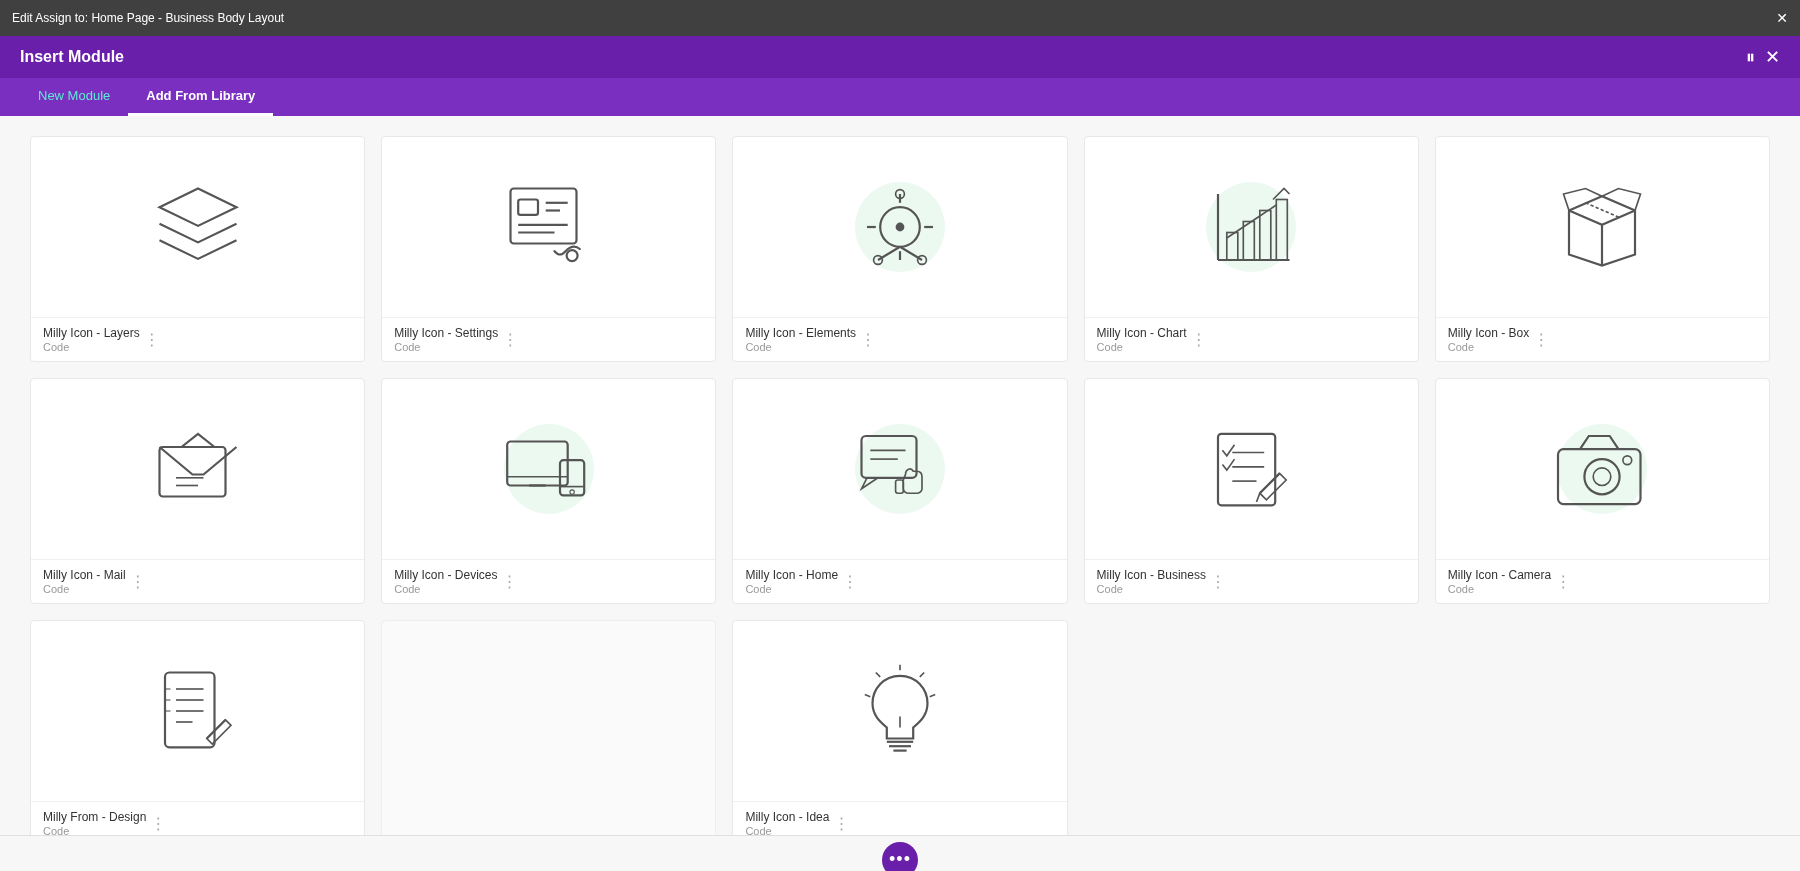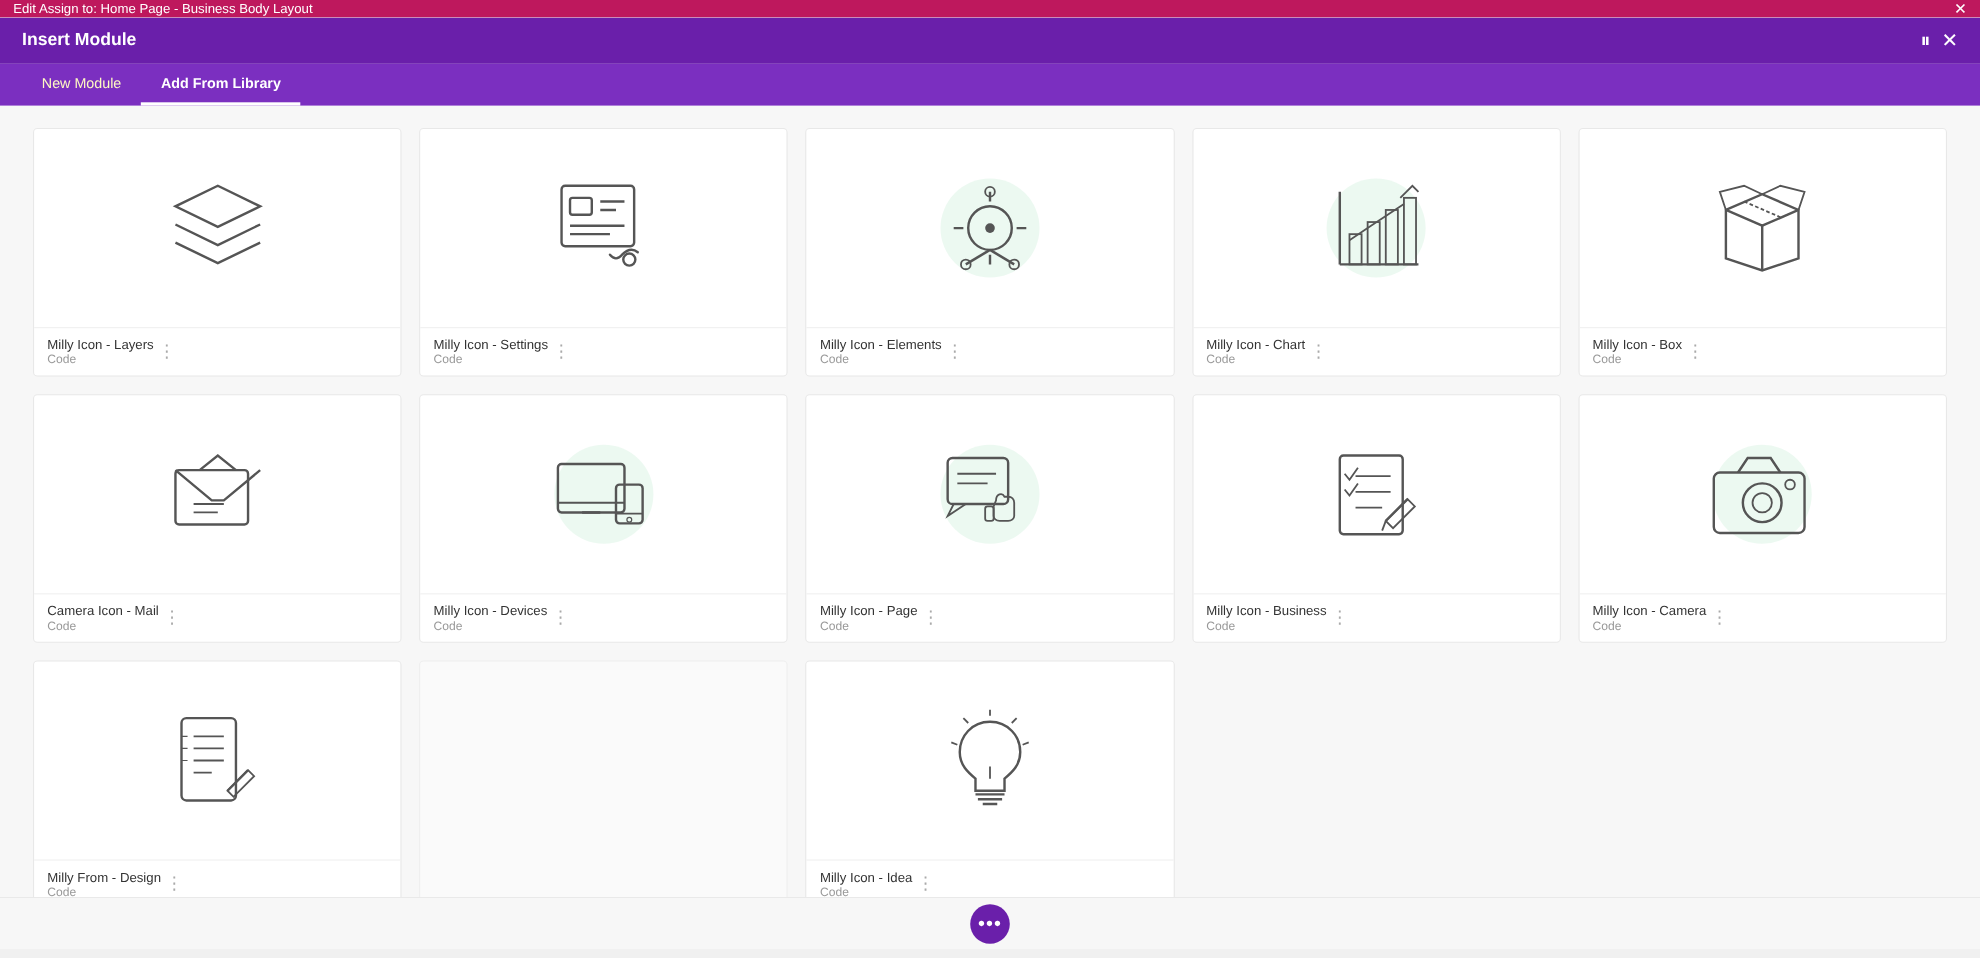--- a/index.html
+++ b/index.html
@@ -1,26 +1,26 @@
 <!DOCTYPE html>
 <html><head>
   <meta charset="utf-8">
   <style>
     * { box-sizing: border-box; margin: 0; padding: 0; }
     body { font-family: -apple-system, BlinkMacSystemFont, 'Segoe UI', sans-serif; background: #f0f0f0; }
 
     .title-bar {
-      background: #be185d;
+      background: #404040;
       color: #fff;
       font-size: 12px;
       padding: 6px 12px;
       display: flex;
       align-items: center;
       justify-content: space-between;
-      height: 16px;
+      height: 36px;
     }
     .title-bar-close {
       cursor: pointer;
       font-size: 14px;
       color: #fff;
     }
 
     .modal {
       background: #fff;
       width: 1800px;
@@ -58,21 +58,21 @@
     }
 
     .tab-bar {
       background: #7b2fc0;
       display: flex;
       padding: 0 20px;
     }
     .tab {
       padding: 10px 18px;
       font-size: 13px;
-      color: #fef9c3;
+      color: #5eead4;
       cursor: pointer;
       border-bottom: 3px solid transparent;
     }
     .tab.active {
       color: #fff;
       border-bottom: 3px solid #fff;
       font-weight: 600;
     }
 
     .content-area {
@@ -317,21 +317,21 @@
             <rect x="15" y="30" width="60" height="45" rx="3" stroke="#555" stroke-width="2"></rect>
             <path d="M15 30 L45 55 L55 55 L85 30" stroke="#555" stroke-width="2"></path>
 
             <path d="M35 30 L50 18 L65 30" stroke="#555" stroke-width="2" fill="none"></path>
             <line x1="30" y1="58" x2="55" y2="58" stroke="#555" stroke-width="1.5"></line>
             <line x1="30" y1="65" x2="50" y2="65" stroke="#555" stroke-width="1.5"></line>
           </svg>
         </div>
         <div class="card-footer">
           <div class="card-info">
-            <div class="card-name">Camera Icon - Mail</div>
+            <div class="card-name">Milly Icon - Mail</div>
             <div class="card-type">Code</div>
           </div>
           <button class="card-menu-btn">⋮</button>
         </div>
       </div>
 
       <div class="card">
         <div class="card-icon-area bg-circle">
           <svg viewBox="0 0 100 100" fill="none" xmlns="http://www.w3.org/2000/svg">
             <rect x="12" y="25" width="55" height="40" rx="3" stroke="#555" stroke-width="2"></rect>
@@ -358,21 +358,21 @@
             <path d="M20 58 L15 68 L30 58" stroke="#555" stroke-width="1.5" fill="none"></path>
             <line x1="23" y1="33" x2="55" y2="33" stroke="#555" stroke-width="1.5"></line>
             <line x1="23" y1="41" x2="48" y2="41" stroke="#555" stroke-width="1.5"></line>
 
             <path d="M55 55 C55 50 60 48 62 52 L65 52 C68 52 70 54 70 57 L70 68 C70 70 68 72 65 72 L58 72 C55 72 53 70 53 68 L53 60 Z" stroke="#555" stroke-width="1.5" fill="none"></path>
             <rect x="46" y="60" width="7" height="12" rx="2" stroke="#555" stroke-width="1.5"></rect>
           </svg>
         </div>
         <div class="card-footer">
           <div class="card-info">
-            <div class="card-name">Milly Icon - Page</div>
+            <div class="card-name">Milly Icon - Home</div>
             <div class="card-type">Code</div>
           </div>
           <button class="card-menu-btn">⋮</button>
         </div>
       </div>
 
       <div class="card">
         <div class="card-icon-area">
           <svg viewBox="0 0 100 100" fill="none" xmlns="http://www.w3.org/2000/svg">
             <rect x="20" y="18" width="52" height="65" rx="3" stroke="#555" stroke-width="2"></rect>

